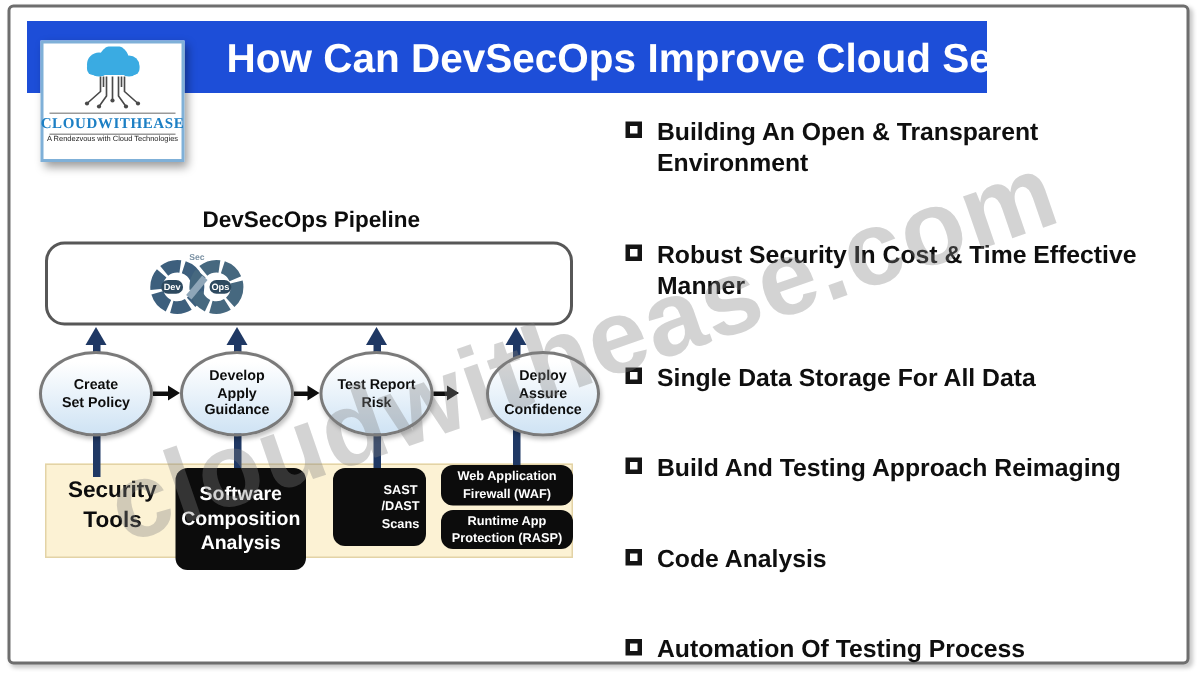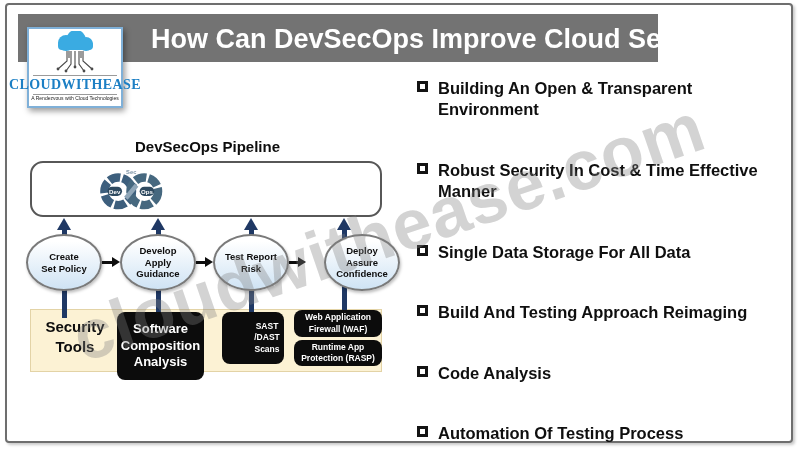--- a/index.html
+++ b/index.html
@@ -3,31 +3,31 @@
 <meta charset="utf-8">
 <style>
   * { margin:0; padding:0; box-sizing:border-box; }
   body { width:800px; height:455px; background:#ffffff; font-family:"Liberation Sans", sans-serif; }
   #root { position:relative; width:800px; height:455px; background:#fff; overflow:hidden; }
   .frame { position:absolute; left:5px; top:3px; width:788px; height:440px;
            border:2px solid #6e6e6e; border-radius:4px; background:#fff;
            box-shadow:2px 2px 3px #c9c9c9; }
 
   
-  .header-bar { position:absolute; left:18px; top:14px; width:640px; height:48px; background:#737373; }
+  .header-bar { position:absolute; left:18px; top:14px; width:640px; height:48px; background:#1d4ed8; }
   .header-title { position:absolute; left:133px; top:0; height:48px; line-height:50px;
                   color:#ffffff; font-size:27px; font-weight:bold; white-space:nowrap; }
 
   
   .logo-box { position:absolute; left:27px; top:27px; width:96px; height:81px; background:#ffffff;
               border:2px solid #7fb0d8; box-shadow:2px 3px 6px rgba(0,0,0,0.4); z-index:6;
               display:flex; flex-direction:column; align-items:center; }
   .logo-art { margin-top:2px; }
   .logo-rule { width:84px; height:1px; background:#9a9a9a; }
-  .logo-brand { font-family:"Liberation Serif", serif; color:#1c7fc4; font-size:14px;
+  .logo-brand { font-family:"Liberation Serif", serif; color:#1c7fc4; font-size:10px;
                 font-weight:bold; letter-spacing:0.4px; margin:1px 0 1px 0; }
   .logo-tagline { font-size:5px; color:#222; margin-bottom:2px; }
 
   
   .pipeline-title { position:absolute; left:30px; top:138px; width:355px; text-align:center;
                     font-size:15px; font-weight:bold; color:#0d0d0d; }
   .practice-box { position:absolute; left:30px; top:161px; width:352px; height:56px; background:#fff;
                   border:2px solid #575757; border-radius:13px; display:flex; align-items:center;
                   padding-left:60px; z-index:2; }
   .practice-label { font-size:14.5px; font-weight:bold; letter-spacing:0.5px; color:#111; margin-left:20px; }

